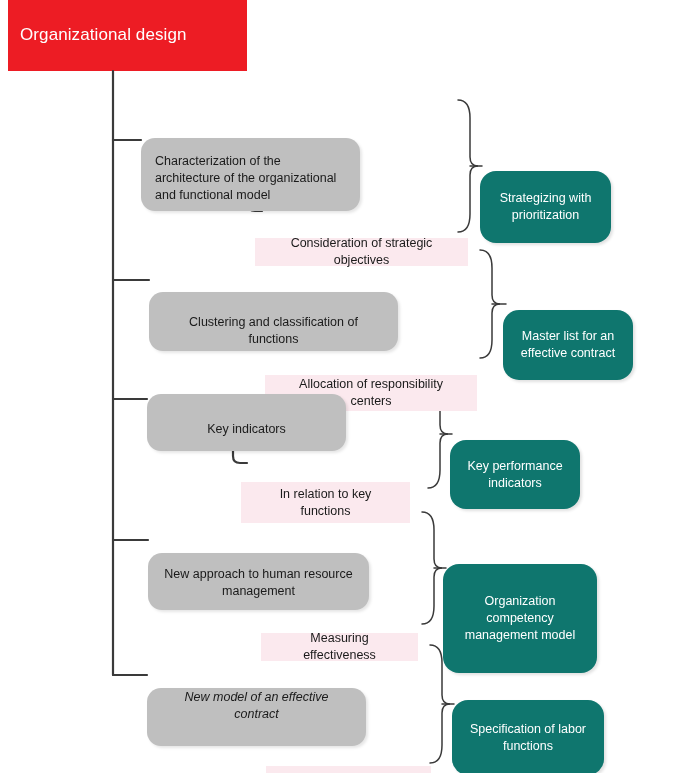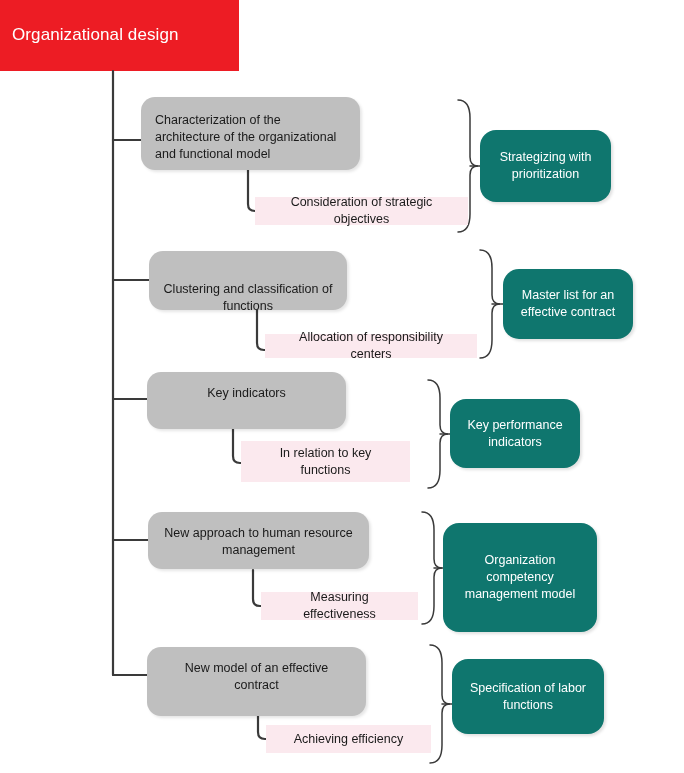--- a/index.html
+++ b/index.html
@@ -16,21 +16,21 @@
   #canvas {
     position: relative;
     width: 684px;
     height: 773px;
     background: #ffffff;
   }
 
   
   .header-banner {
     position: absolute;
-    left: 0;
+    left: 8px;
     top: 0;
     width: 239px;
     height: 71px;
     background: #ED1C24;
     box-sizing: border-box;
   }
   .header-banner .header-title {
     position: absolute;
     left: 12px;
     top: 24px;
@@ -49,20 +49,21 @@
     width: 684px;
     height: 773px;
     pointer-events: none;
   }
 
   
   .node {
     position: absolute;
     box-sizing: border-box;
     display: flex;
+    margin-top: 41px;
   }
 
   .gray-box {
     background: #BFBFBF;
     border-radius: 14px;
     color: #1a1a1a;
     font-size: 12.5px;
     line-height: 17px;
     padding: 0 14px;
     align-items: flex-start;
@@ -150,51 +151,51 @@
   <div class="node gray-box align-left" style="left:141px; top:97px; width:219px; height:73px; padding-top:15px;">
     <span class="node-label">Characterization of the architecture of the organizational and functional model</span>
   </div>
   <div class="node pink-box" style="left:255px; top:197px; width:213px; height:28px;">
     <span class="node-label">Consideration of strategic objectives</span>
   </div>
   <div class="node blue-box" style="left:480px; top:130px; width:131px; height:72px;">
     <span class="node-label">Strategizing with prioritization</span>
   </div>
 
-  <div class="node gray-box" style="left:149px; top:251px; width:198px; height:59px; padding-top:30px;">
+  <div class="node gray-box" style="left:149px; top:251px; width:249px; height:59px; padding-top:22px;">
     <span class="node-label">Clustering and classification of functions</span>
   </div>
-  <div class="node pink-box" style="left:265px; top:334px; width:212px; height:24px;">
+  <div class="node pink-box" style="left:265px; top:334px; width:212px; height:36px;">
     <span class="node-label">Allocation of responsibility centers</span>
   </div>
   <div class="node blue-box" style="left:503px; top:269px; width:130px; height:70px;">
     <span class="node-label">Master list for an effective contract</span>
   </div>
 
-  <div class="node gray-box" style="left:147px; top:372px; width:199px; height:57px; padding-top:13px;">
+  <div class="node gray-box" style="left:147px; top:353px; width:199px; height:57px; padding-top:27px;">
     <span class="node-label">Key indicators</span>
   </div>
   <div class="node pink-box" style="left:241px; top:441px; width:169px; height:41px;">
     <span class="node-label">In relation to key functions</span>
   </div>
   <div class="node blue-box" style="left:450px; top:399px; width:130px; height:69px;">
     <span class="node-label">Key performance indicators</span>
   </div>
 
   <div class="node gray-box" style="left:148px; top:512px; width:221px; height:57px; padding-top:13px;">
     <span class="node-label">New approach to human resource management</span>
   </div>
   <div class="node pink-box" style="left:261px; top:592px; width:157px; height:28px;">
     <span class="node-label">Measuring effectiveness</span>
   </div>
   <div class="node blue-box" style="left:443px; top:523px; width:154px; height:109px;">
     <span class="node-label">Organization competency management model</span>
   </div>
 
-  <div class="node gray-box" style="left:147px; top:647px; width:219px; height:69px; padding-top:13px;">
+  <div class="node gray-box" style="left:147px; top:647px; width:219px; height:58px; padding-top:1px;font-style:italic;">
     <span class="node-label">New model of an effective contract</span>
   </div>
   <div class="node pink-box" style="left:266px; top:725px; width:165px; height:28px;">
     <span class="node-label">Achieving efficiency</span>
   </div>
   <div class="node blue-box" style="left:452px; top:659px; width:152px; height:75px;">
     <span class="node-label">Specification of labor functions</span>
   </div>
 
 </div>

